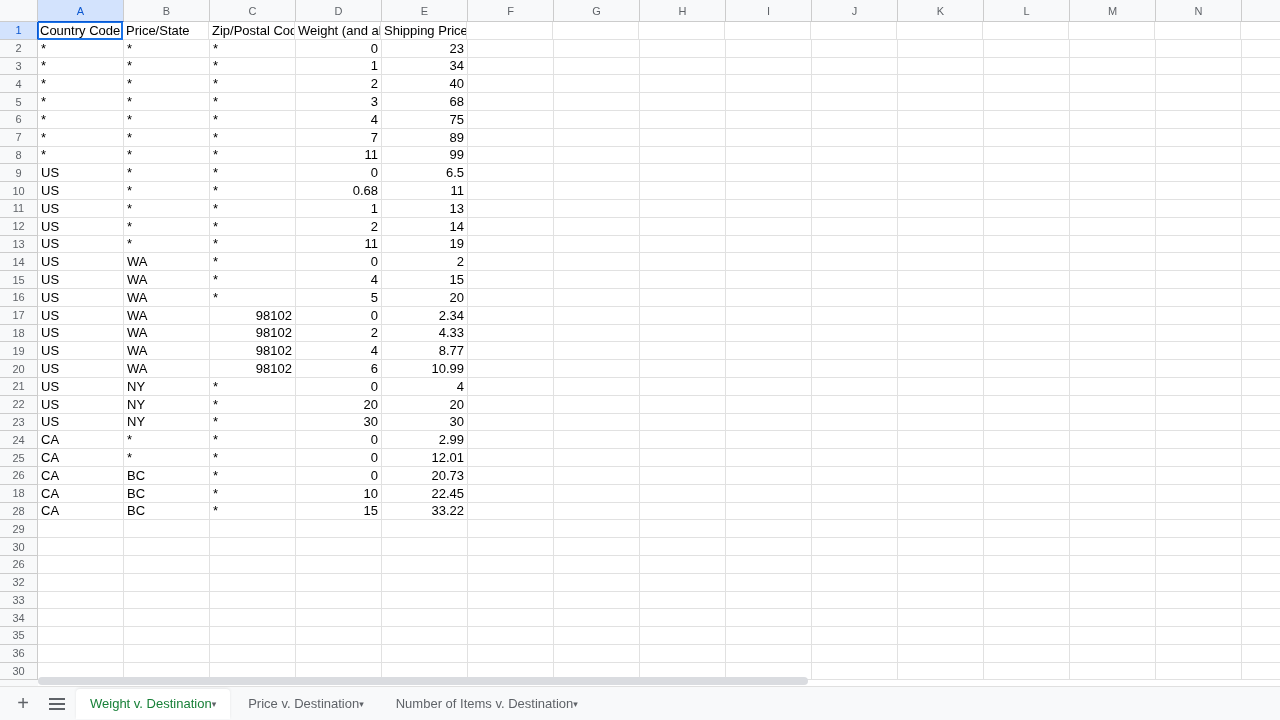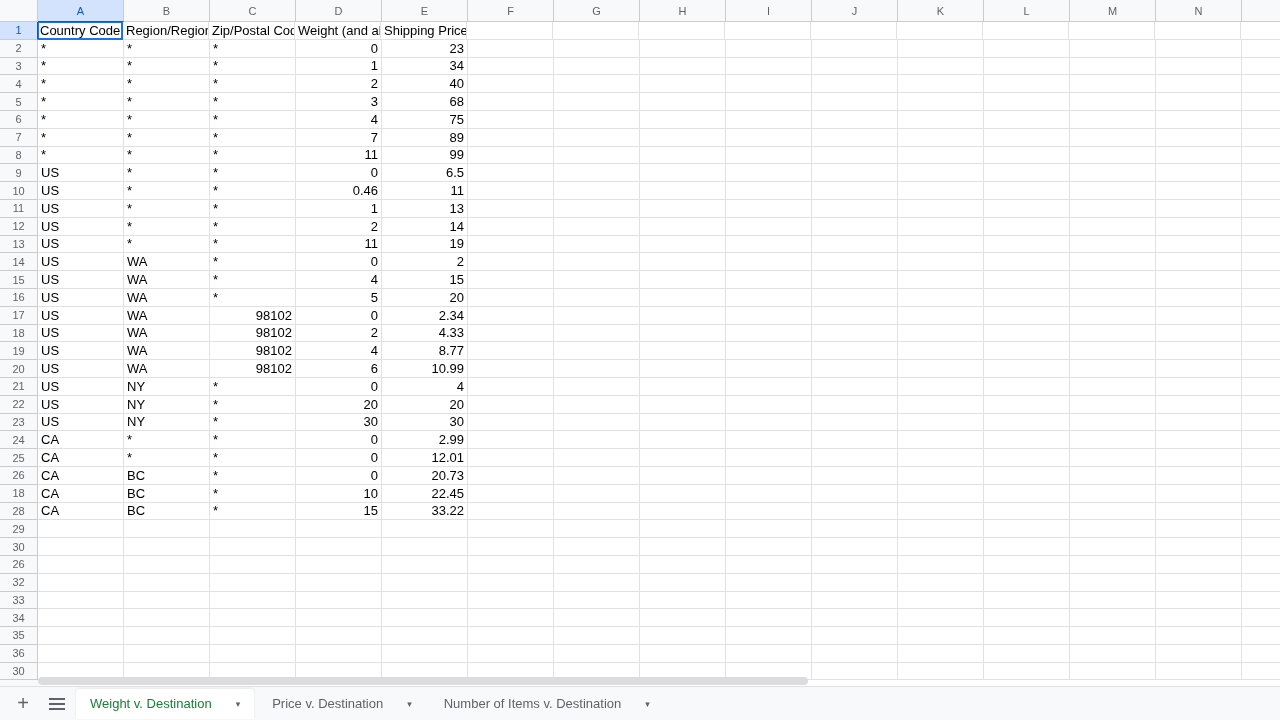--- a/index.html
+++ b/index.html
@@ -21,21 +21,21 @@
   .row { display: flex; height: 17.8px; text-align: center; }
   .cell { width: 86px; height: 17.8px; border-right: 1px solid #e1e1e1; border-bottom: 1px solid #e1e1e1; padding: 0 3px; display: flex; align-items: center; overflow: hidden; white-space: nowrap; font-size: 13px; flex-shrink: 0; }
   .cell.num { justify-content: flex-end; }
   .cell.active { border: 2px solid #1a73e8; padding: 0 1px; margin: -1px 0 0 -1px; height: 18.8px; z-index: 5; position: relative; }
   
   .hscroll { position: absolute; bottom: 0; left: 38px; right: 20px; height: 10px; background: transparent; z-index: 4; }
   .hscroll-thumb { height: 8px; width: 770px; background: #dadce0; border-radius: 4px; margin-top: 1px; }
   
   .tab-bar { position: absolute; bottom: 0; left: 0; width: 1280px; height: 34px; background: #f8f9fa; border-top: 1px solid #e0e0e0; display: flex; align-items: center; padding: 0 8px; gap: 4px; }
   .tab-btn { width: 30px; height: 30px; display: flex; align-items: center; justify-content: center; color: #5f6368; border-radius: 4px; cursor: pointer; }
-  .tab { height: 30px; padding: 0 14px; display: flex; align-items: center; gap: 24px; color: #5f6368; font-size: 13px; cursor: pointer; border-radius: 4px 4px 0 0; }
+  .tab { height: 30px; padding: 0 14px; display: flex; align-items: center; gap: 0; color: #5f6368; font-size: 13px; cursor: pointer; border-radius: 4px 4px 0 0; }
   .tab.active { background: #fff; color: #188038; font-weight: 500; box-shadow: 0 -1px 3px rgba(0,0,0,.08); }
   .tab .caret { font-size: 9px; color: #5f6368; }
   .menu-lines { width: 16px; height: 12px; display: flex; flex-direction: column; justify-content: space-between; }
   .menu-lines div { height: 2px; background: #5f6368; }
   .plus { font-size: 20px; font-weight: 300; }
 </style>
 </head>
 <body>
 
 <div class="sheet-wrapper">
@@ -95,21 +95,21 @@
       <div class="row-header">33</div>
       <div class="row-header">34</div>
       <div class="row-header">35</div>
       <div class="row-header">36</div>
       <div class="row-header">30</div>
     </div>
 
   <div class="grid" id="grid">
       <div class="row">
         <div class="cell active">Country Code</div>
-        <div class="cell">Region/Region</div>
+        <div class="cell">Price/State</div>
         <div class="cell">Zip/Postal Code</div>
         <div class="cell">Weight (and above)</div>
         <div class="cell">Shipping Price</div>
         <div class="cell"></div>
         <div class="cell"></div>
         <div class="cell"></div>
         <div class="cell"></div>
         <div class="cell"></div>
         <div class="cell"></div>
         <div class="cell"></div>
@@ -250,21 +250,21 @@
         <div class="cell"></div>
         <div class="cell"></div>
         <div class="cell"></div>
         <div class="cell"></div>
         <div class="cell" style="width: 40px;"></div>
       </div>
       <div class="row">
         <div class="cell">US</div>
         <div class="cell">*</div>
         <div class="cell">*</div>
-        <div class="cell num">0.46</div>
+        <div class="cell num">0.68</div>
         <div class="cell num">11</div>
         <div class="cell"></div>
         <div class="cell"></div>
         <div class="cell"></div>
         <div class="cell"></div>
         <div class="cell"></div>
         <div class="cell"></div>
         <div class="cell"></div>
         <div class="cell"></div>
         <div class="cell"></div>

